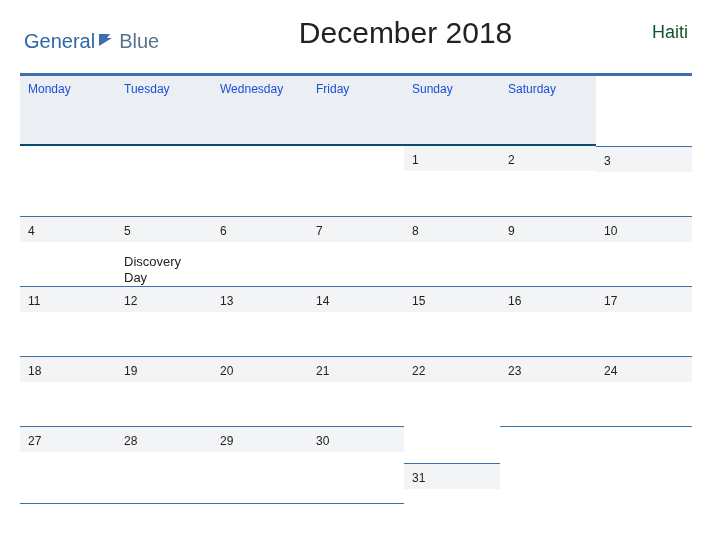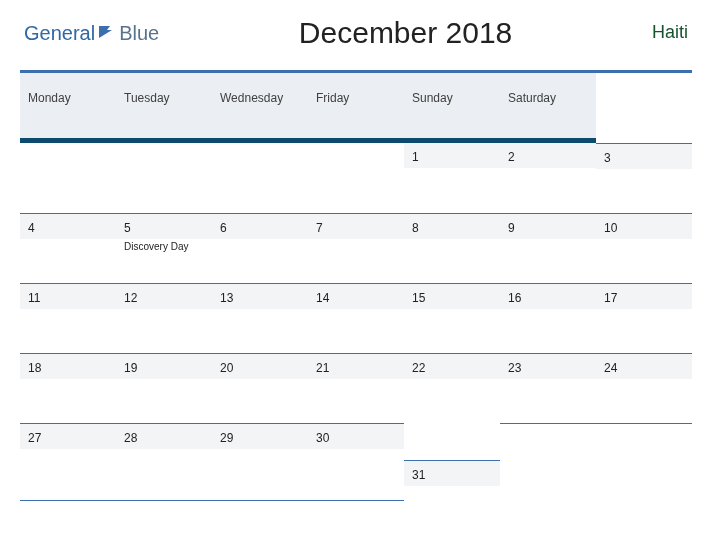--- a/index.html
+++ b/index.html
@@ -15,21 +15,21 @@
     display: flex;
     align-items: flex-start;
     justify-content: space-between;
     margin-bottom: 20px;
     padding: 0 4px;
   }
   .logo {
     display: flex;
     align-items: center;
     gap: 2px;
-    margin-top: 4px;
+    margin-top: 12px;
   }
   .logo-text-1 { color: #2f68a7; font-size: 20px; font-weight: 400; }
   .logo-text-2 { color: #58738c; font-size: 20px; font-weight: 400; }
   .logo-icon { display: inline-block; margin: 0 1px; }
   .title {
     font-size: 30px;
     color: #222;
     font-weight: 400;
     text-align: center;
     flex: 1;
@@ -41,44 +41,44 @@
     margin-top: 4px;
   }
   .calendar {
     display: grid;
     grid-template-columns: repeat(7, 1fr);
     border-top: 3px solid #3b6fae;
   }
   .weekday {
     background: #ebeef2;
     font-size: 12px;
-    color: #404040;
-    padding: 18px 8px 5px 8px;
-    border-bottom: 5px solid #0c4a6e;
+    color: #1d4ed8;
+    padding: 6px 8px 5px 8px;
+    border-bottom: 2px solid #0c4a6e;
   }
   .cell {
     height: 70px;
     border-top: 1px solid #3b6fae;
     padding: 4px 8px 2px 8px;
     position: relative;
   }
   .cell.empty { border-top: 1px solid #3b6fae; }
   .daynum-row {
     background: #f2f4f6;
     margin: -4px -8px 0 -8px;
     padding: 4px 8px 3px 8px;
   }
   .daynum {
     font-size: 12px;
     color: #222;
   }
   .event {
-    font-size: 10px;
+    font-size: 13px;
     color: #222;
-    margin-top: 2px;
+    margin-top: 12px;
     line-height: 1.2;
   }
 </style>
 </head>
 <body>
 
 <div class="header">
   <div class="logo">
     <span class="logo-text-1">General</span>
     <span class="logo-icon">

